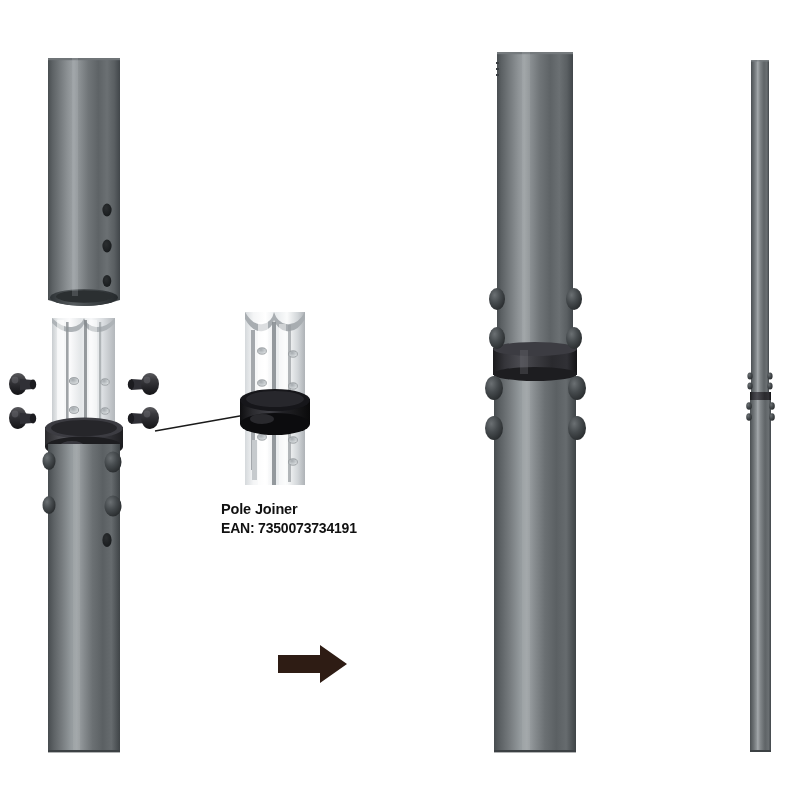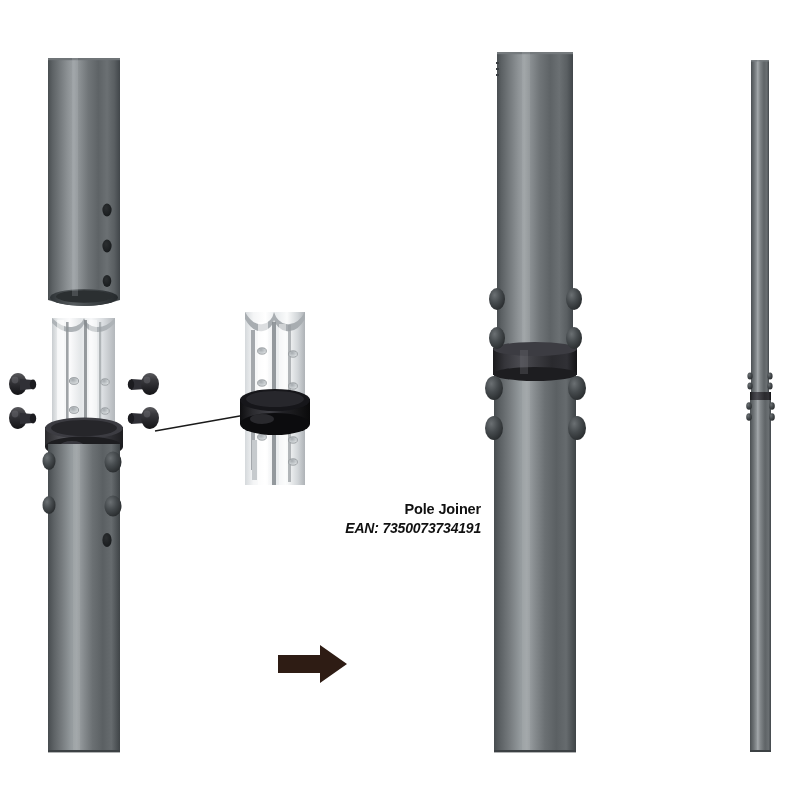--- a/index.html
+++ b/index.html
@@ -10,21 +10,20 @@
   }
   body {
     font-family: "Liberation Sans", sans-serif;
   }
   #stage {
     position: relative;
     width: 787px;
     height: 810px;
     background: #ffffff;
     overflow: hidden;
-    text-align: right;
   }
   .layer {
     position: absolute;
     left: 0;
     top: 0;
     width: 810px;
     height: 810px;
   }
   
   #callout {
@@ -45,21 +44,20 @@
   }
   #callout .l1,
   #callout .l2 {
     font-size: 14.5px;
     letter-spacing: -0.15px;
   }
   #callout .l3 {
     font-size: 14px;
     letter-spacing: -0.2px;
     padding-top: 1px;
-    font-style: italic;
   }
 </style>
 </head>
 <body>
 
 <div id="stage">
 
   <svg class="layer" viewBox="0 0 810 810" width="810" height="810" xmlns="http://www.w3.org/2000/svg">
     <defs>
 

